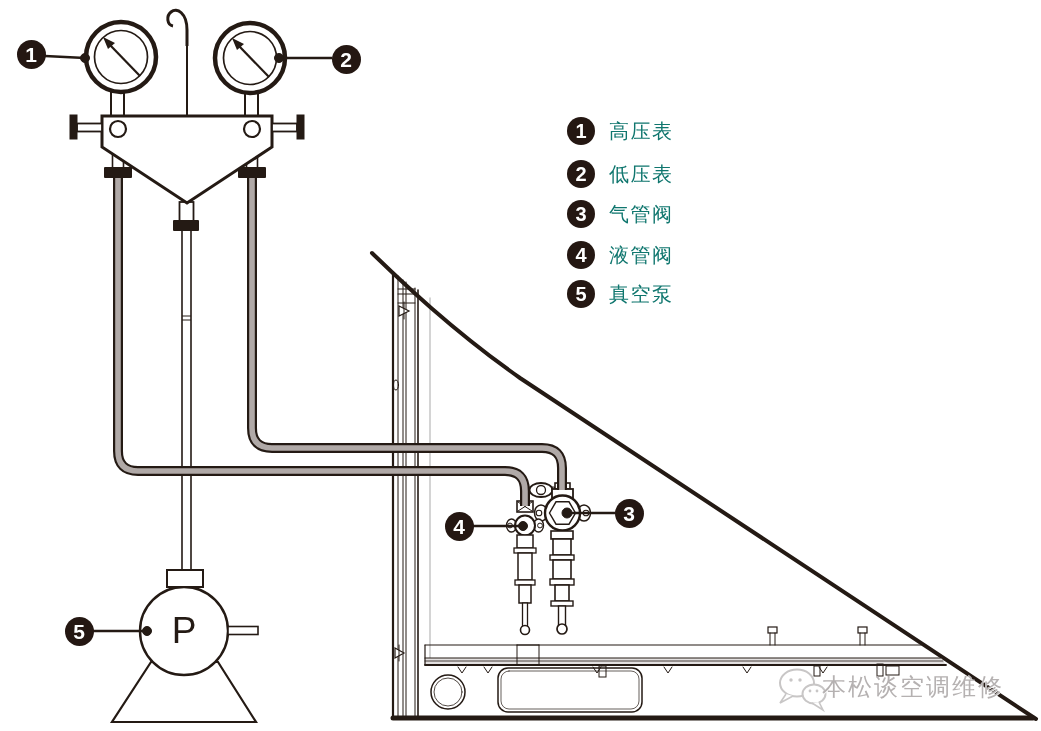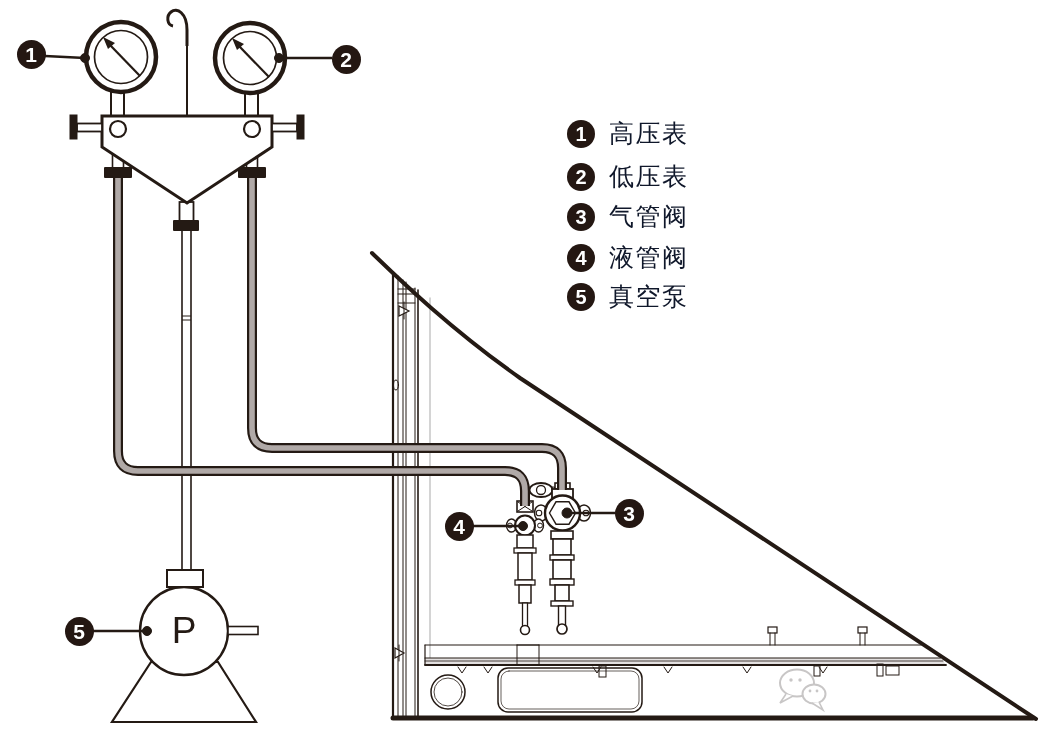--- a/index.html
+++ b/index.html
@@ -12,21 +12,21 @@
     font-family:"Liberation Sans",sans-serif;font-weight:bold;font-size:21px;line-height:1;
     user-select:none;
   }
   .legend-row{position:absolute;display:flex;align-items:center;gap:14px;}
   .legend-badge{
     width:28px;height:28px;border-radius:50%;background:#241712;color:#fff;
     display:flex;align-items:center;justify-content:center;
     font-weight:bold;font-size:20px;line-height:1;
   }
   .legend-label{
-    font-family:"Liberation Serif",serif;font-size:25px;color:#0f172a;
+    font-family:"Liberation Serif",serif;font-size:20px;color:#0f766e;
     letter-spacing:1.5px;white-space:nowrap;
   }
   .pump-letter{
     position:absolute;left:164px;top:610px;width:40px;text-align:center;
     font-family:"Liberation Sans",sans-serif;font-size:37px;color:#241a14;
   }
   .wm-brand{
     position:absolute;left:822px;top:671px;width:200px;
     font-family:"Liberation Serif",serif;font-size:24px;letter-spacing:2px;
     color:#b5b1b1;text-shadow:0 1px 0 #ffffff;white-space:nowrap;
@@ -260,14 +260,15 @@
       <div class="legend-label">液管阀</div>
     </div>
     <div class="legend-row" style="left:567px;top:280px">
       <div class="legend-badge">5</div>
       <div class="legend-label">真空泵</div>
     </div>
   </div>
 
   <div class="pump-letter">P</div>
 
+  <div class="wm-brand">本松谈空调维修</div>
 
 </div>
 
 </body></html>

